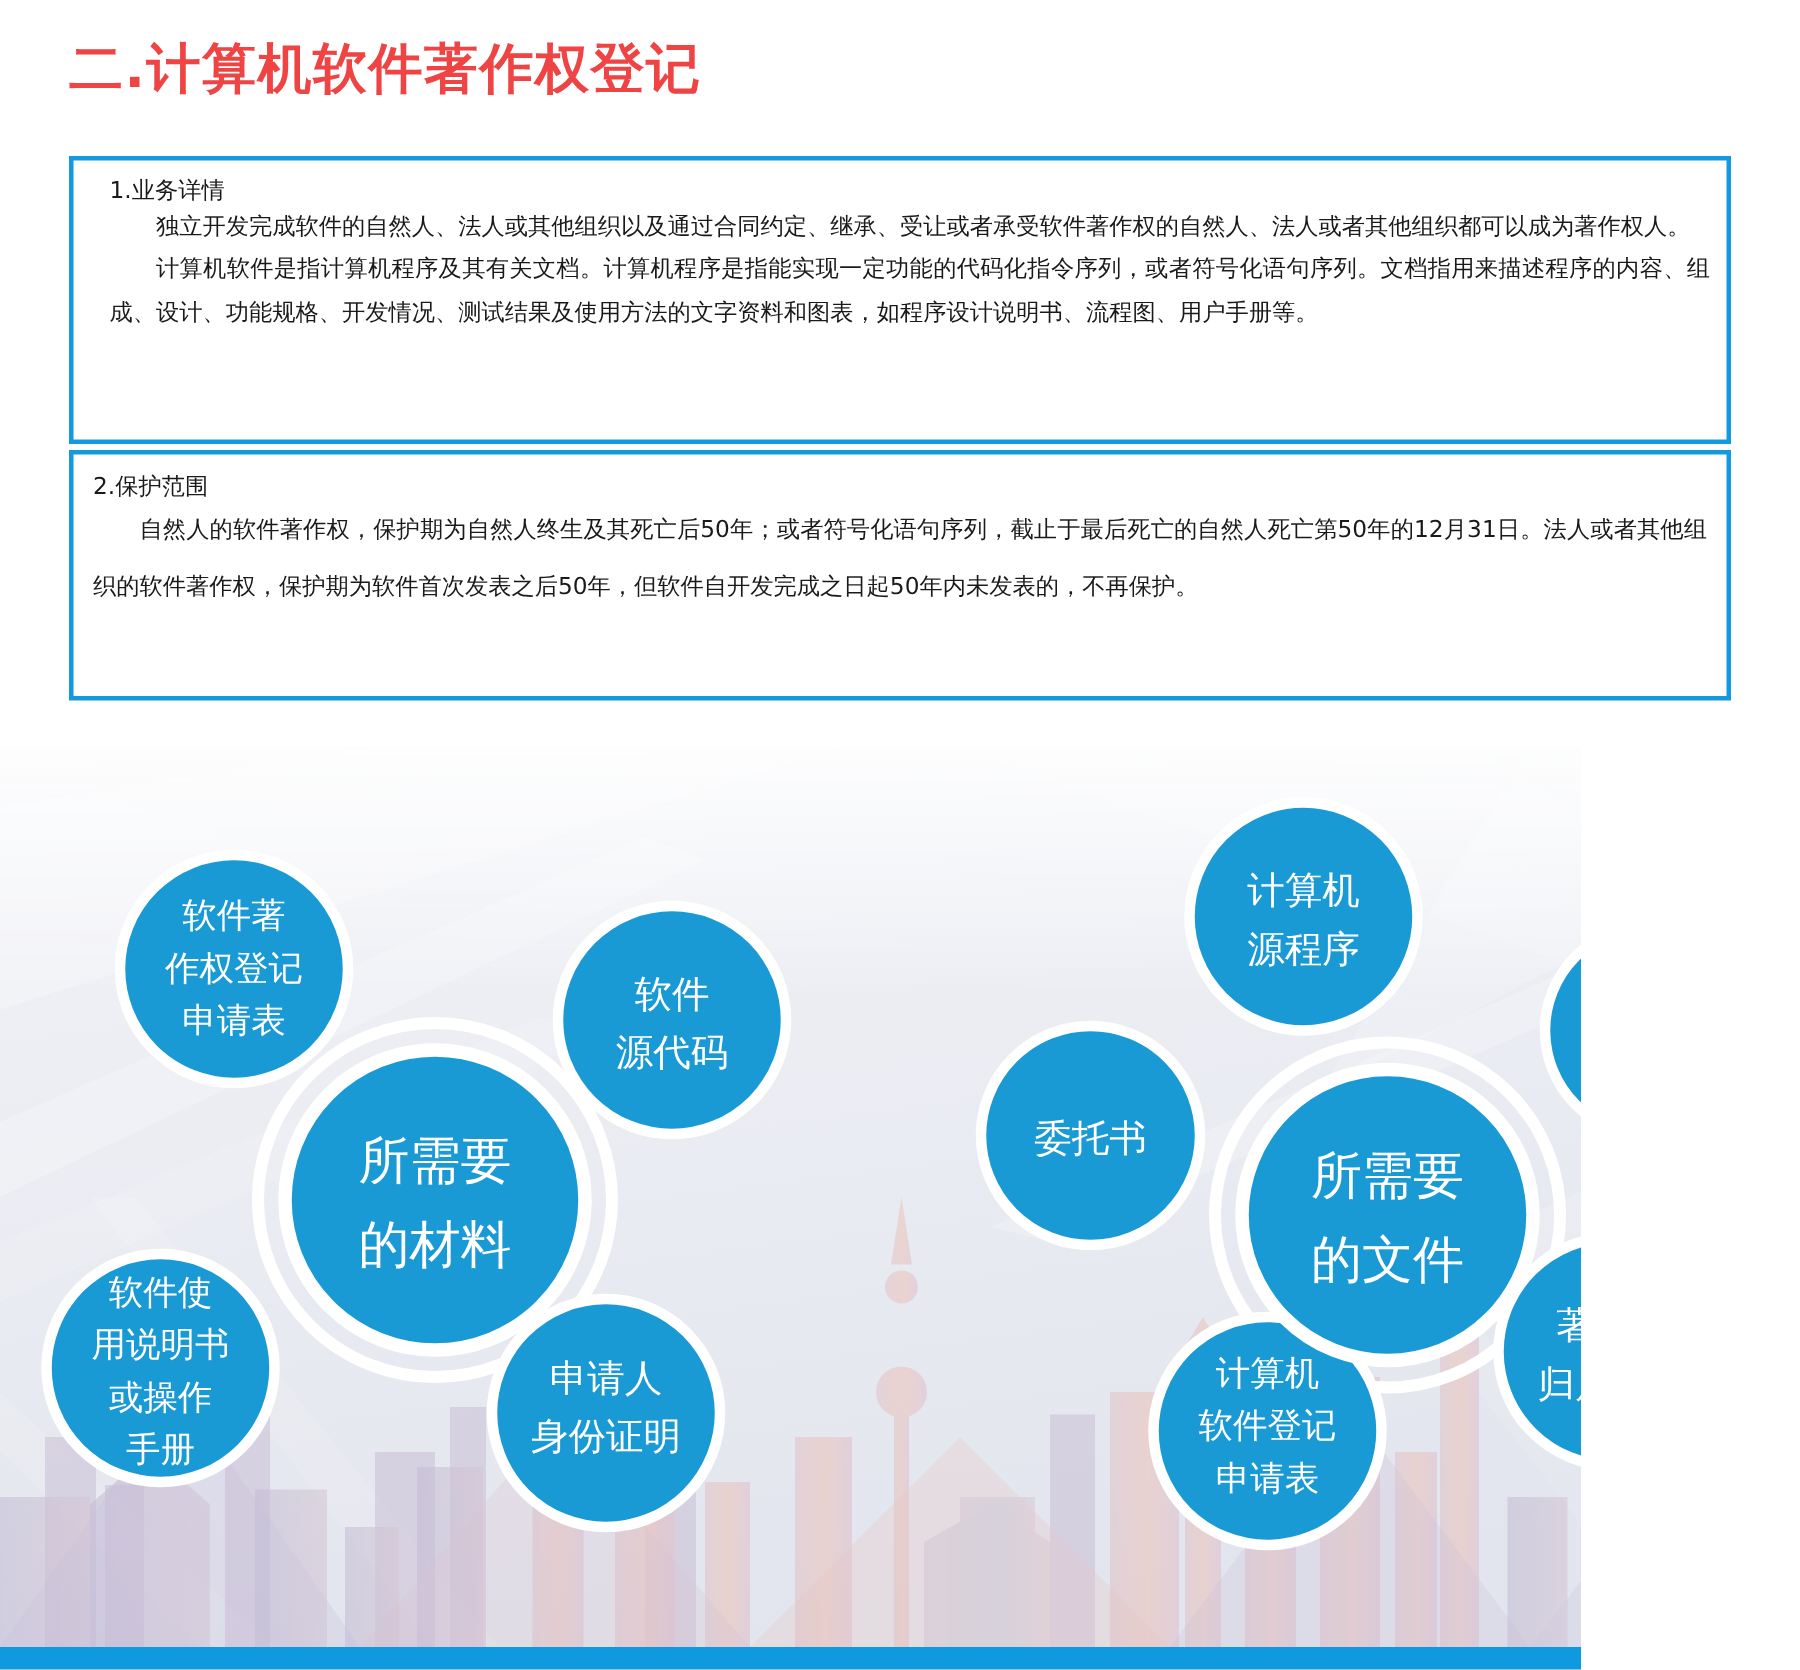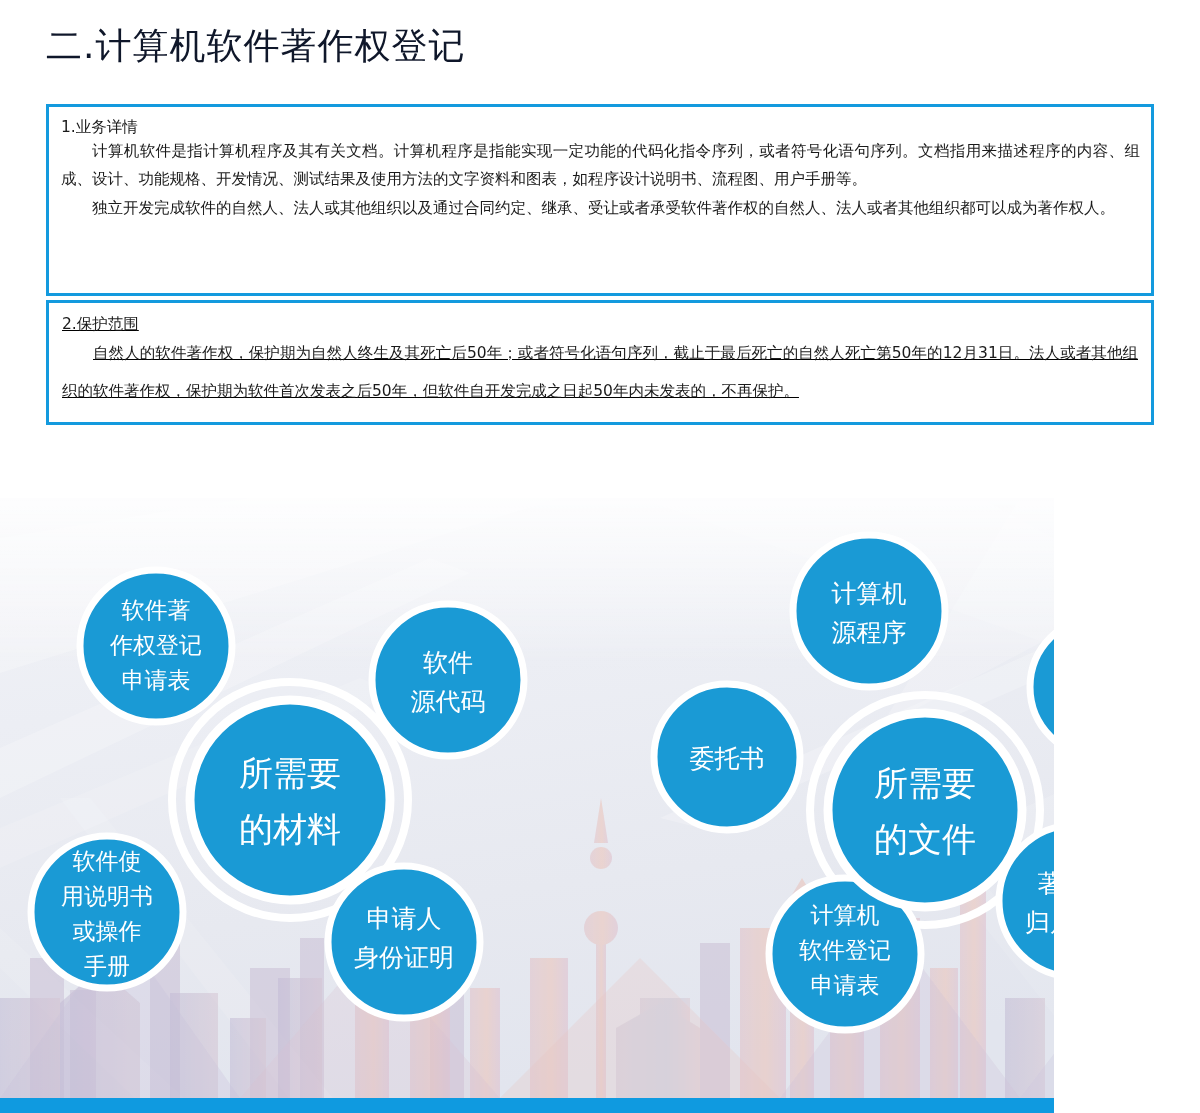--- a/index.html
+++ b/index.html
@@ -8,49 +8,49 @@
     background:#ffffff;
     font-family:"DejaVu Sans","Liberation Sans",sans-serif;
     overflow:hidden;
     position:relative;
   }
   
   #doc-area{position:absolute;left:0;top:0;width:1200px;height:498px;background:#fff;}
 
   #page-title{
     position:absolute;left:46px;top:22px;
-    font-size:36px;font-weight:400;letter-spacing:1px;
-    color:#0f172a;
+    font-size:36px;font-weight:700;letter-spacing:1px;
+    color:#ef4444;
     white-space:nowrap;
   }
 
   .info-box{
     position:absolute;left:46px;width:1108px;
     border:3px solid #139ade;
     background:#ffffff;
     box-sizing:border-box;
   }
   #box-business{top:104px;height:192px;}
-  #box-scope{top:300px;height:125px;text-decoration:underline;}
+  #box-scope{top:300px;height:167px;}
 
   .box-heading{
     font-size:15.5px;color:#1a1a1a;font-weight:400;
     line-height:1.2;
     margin:0;
     padding:0;
     white-space:nowrap;
   }
   .box-para{
     font-size:15.5px;color:#1a1a1a;
     line-height:1.0;
     margin:0;
     text-align:justify;
     text-justify:inter-ideograph;
   }
-  #box-business .inner{padding:11px 11px 0 12px;}
+  #box-business .inner{padding:11px 11px 0 24px;}
   #box-business .box-para{line-height:28.5px;text-indent:2em;}
   #box-scope .inner{padding:12px 13px 0 13px;}
   #box-scope .box-para{line-height:38px;text-indent:2em;}
 
   
   #graphic{
     position:absolute;left:0;top:498px;width:1054px;height:615px;
     overflow:hidden;
   }
   #graphic svg{display:block;}
@@ -68,22 +68,22 @@
 </head>
 <body>
 
 <div id="doc-area">
 
   <div id="page-title">二.计算机软件著作权登记</div>
 
   <div class="info-box" id="box-business">
     <div class="inner">
       <div class="box-heading">1.业务详情</div>
+      <p class="box-para">独立开发完成软件的自然人、法人或其他组织以及通过合同约定、继承、受让或者承受软件著作权的自然人、法人或者其他组织都可以成为著作权人。</p>
       <p class="box-para">计算机软件是指计算机程序及其有关文档。计算机程序是指能实现一定功能的代码化指令序列，或者符号化语句序列。文档指用来描述程序的内容、组成、设计、功能规格、开发情况、测试结果及使用方法的文字资料和图表，如程序设计说明书、流程图、用户手册等。</p>
-      <p class="box-para">独立开发完成软件的自然人、法人或其他组织以及通过合同约定、继承、受让或者承受软件著作权的自然人、法人或者其他组织都可以成为著作权人。</p>
     </div>
   </div>
 
   <div class="info-box" id="box-scope">
     <div class="inner">
       <div class="box-heading">2.保护范围</div>
       <p class="box-para">自然人的软件著作权，保护期为自然人终生及其死亡后50年；或者符号化语句序列，截止于最后死亡的自然人死亡第50年的12月31日。法人或者其他组织的软件著作权，保护期为软件首次发表之后50年，但软件自开发完成之日起50年内未发表的，不再保护。</p>
     </div>
   </div>
 

